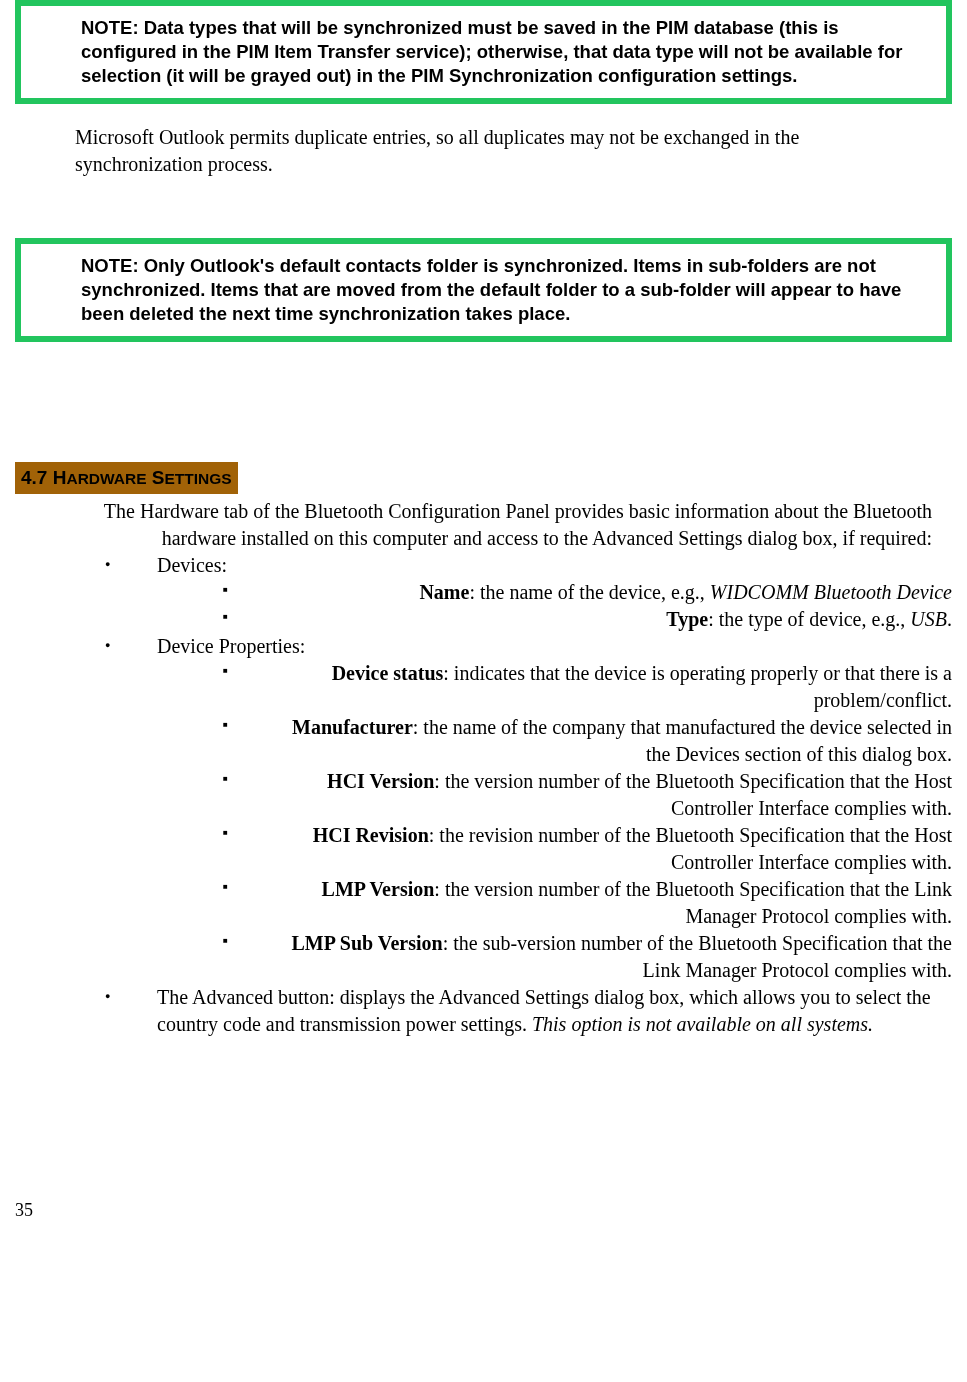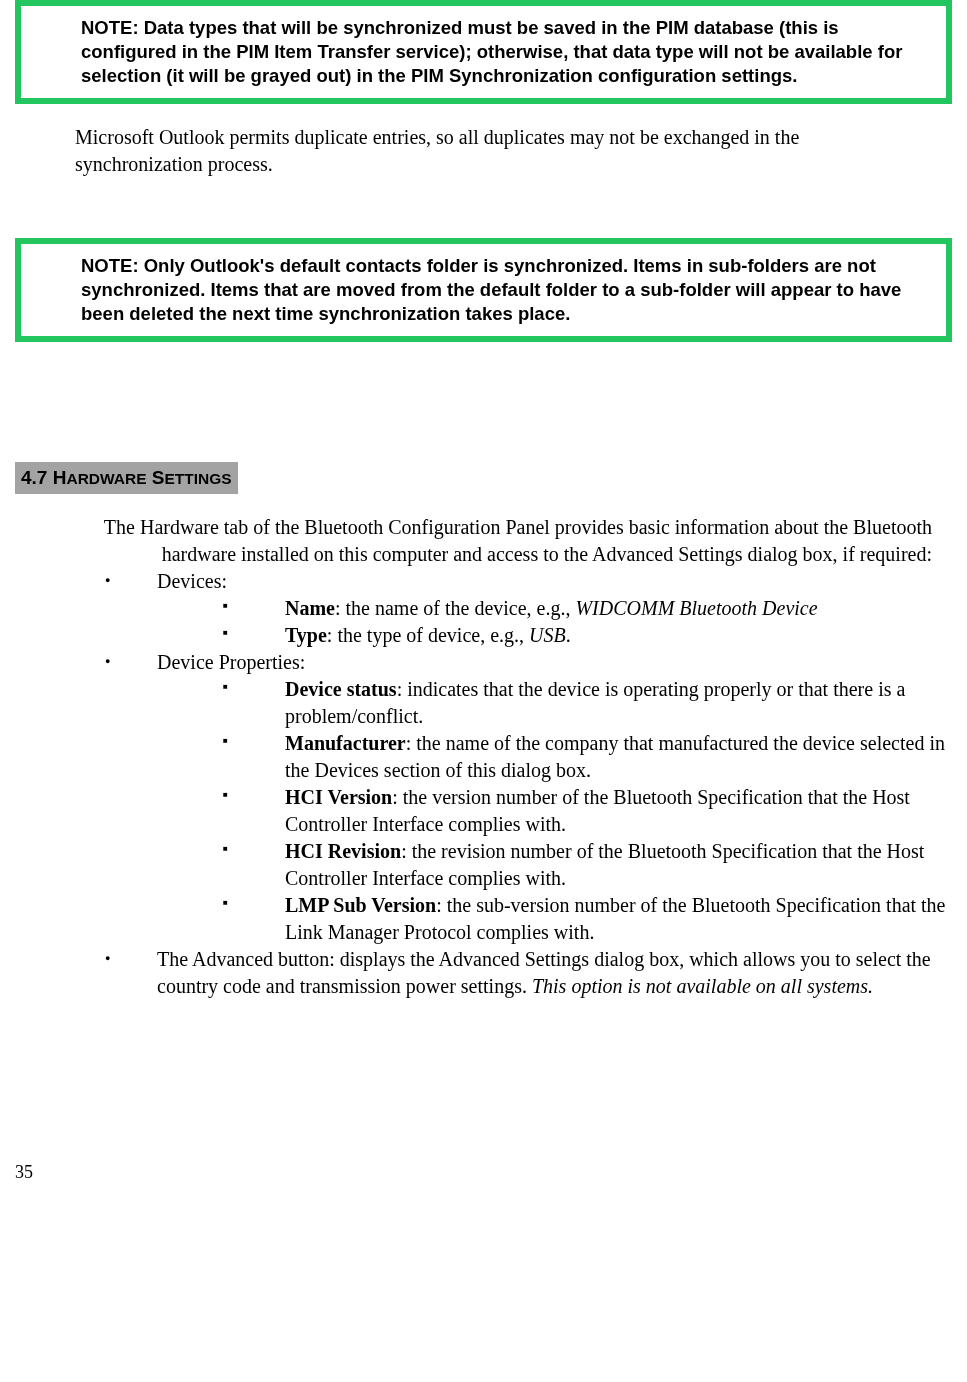--- a/index.html
+++ b/index.html
@@ -32,24 +32,24 @@
     }
     .body-indent {
       margin-left: 60px;
       margin-right: 30px;
     }
     .spacer-60 { height: 60px; }
     .spacer-100 { height: 100px; }
     .section-heading {
       font-family: Arial, Helvetica, sans-serif;
       font-weight: bold;
-      background: #a3a3a3;
+      background: #a16207;
       padding: 3px 6px;
       display: inline-block;
-      margin-bottom: 20px;
+      margin-bottom: 4px;
       font-size: 19px;
       text-align: center;
     }
     .section-heading .num {
       font-size: 19px;
     }
     .section-heading .word-start {
       font-size: 19px;
     }
     .section-heading .word-rest {
@@ -72,20 +72,21 @@
     ul.level1 > li::before {
       content: "●";
       position: absolute;
       left: 0;
       top: 6px;
       font-size: 9px;
     }
     ul.level2 {
       list-style: none;
       margin-left: 66px;
+      text-align: right;
     }
     ul.level2 > li {
       position: relative;
       padding-left: 62px;
       margin-bottom: 0;
     }
     ul.level2 > li::before {
       content: "■";
       position: absolute;
       left: 0;
@@ -155,20 +156,23 @@
         <li>
           <span class="bold">Manufacturer</span><span>: the name of the company that manufactured the device selected in the Devices section of this dialog box.</span>
         </li>
         <li>
           <span class="bold">HCI Version</span><span>: the version number of the Bluetooth Specification that the Host Controller Interface complies with.</span>
         </li>
         <li>
           <span class="bold">HCI Revision</span><span>: the revision number of the Bluetooth Specification that the Host Controller Interface complies with.</span>
         </li>
         <li>
+          <span class="bold">LMP Version</span><span>: the version number of the Bluetooth Specification that the Link Manager Protocol complies with.</span>
+        </li>
+        <li>
           <span class="bold">LMP Sub Version</span><span>: the sub-version number of the Bluetooth Specification that the Link Manager Protocol complies with.</span>
         </li>
       </ul>
     </li>
     <li class="advanced-li">
       <span>The Advanced button: displays the Advanced Settings dialog box, which allows you to select the country code and transmission power settings. </span><span class="italic">This option is not available on all systems.</span>
     </li>
   </ul>
 
   <div class="page-num">35</div>

